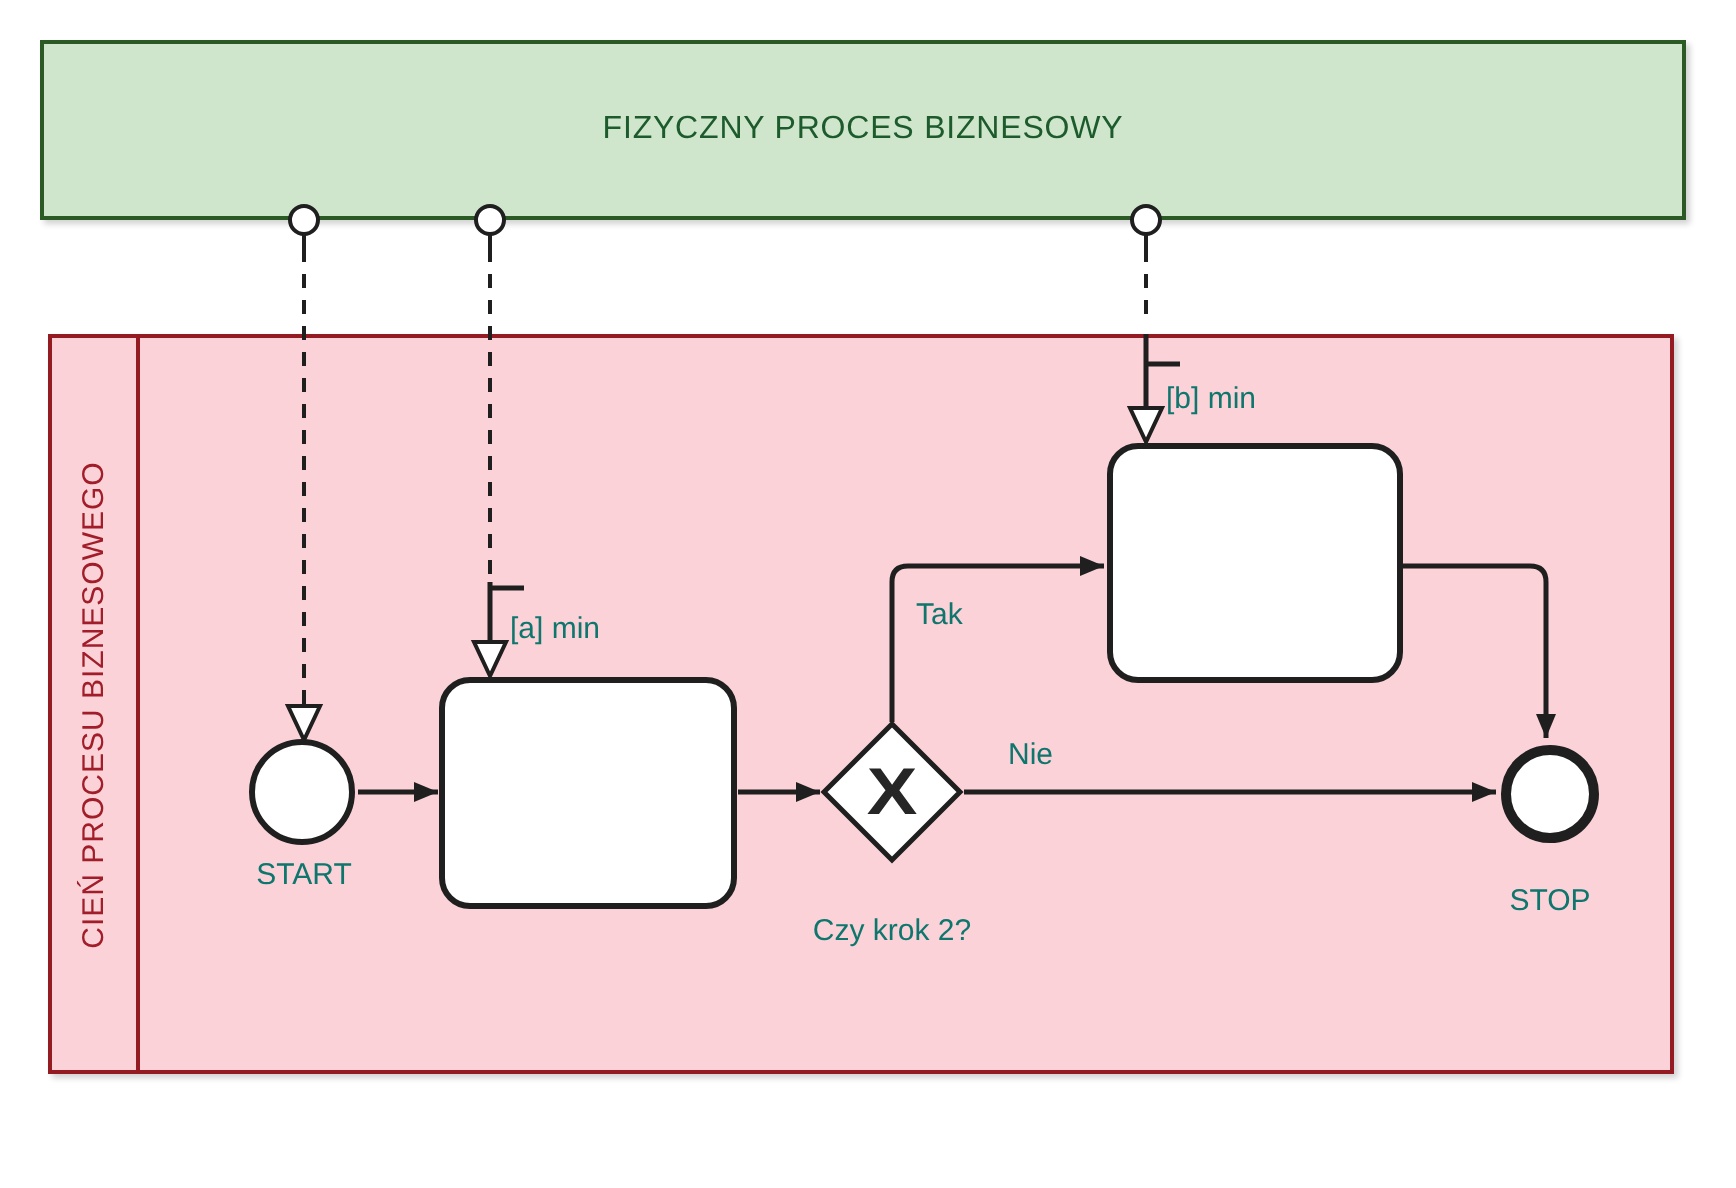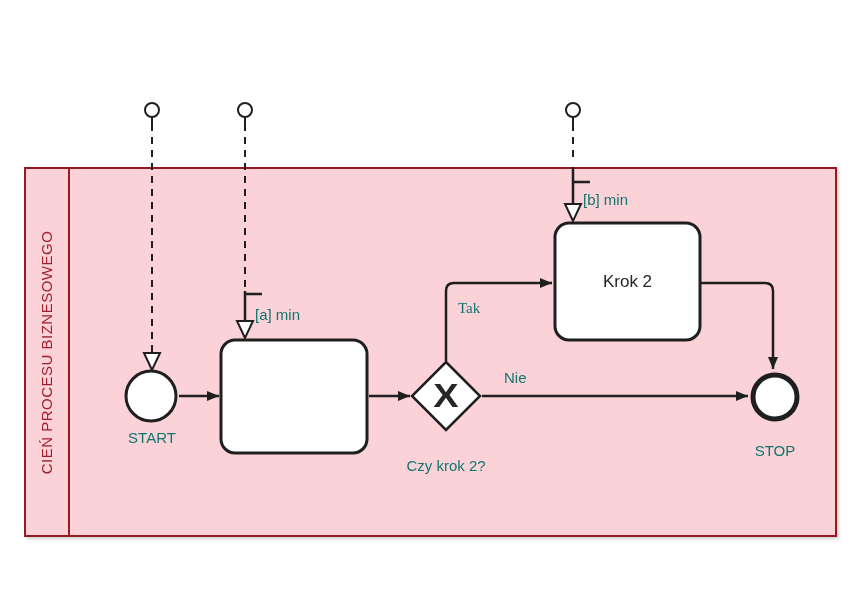--- a/index.html
+++ b/index.html
@@ -48,20 +48,23 @@
   .caption{
     position:absolute;left:0;top:548px;width:868px;text-align:center;
     font-family:"Liberation Serif", serif;font-size:22px;color:#1a1a1a;
   }
 </style>
 </head>
 <body>
 
 <div class="canvas">
 
+  <div class="pool-green">
+    <span class="pool-label">FIZYCZNY PROCES BIZNESOWY</span>
+  </div>
 
   <div class="pool-pink">
     <div class="lane-header">
       <span class="pool-label">CIEŃ PROCESU BIZNESOWEGO</span>
     </div>
   </div>
 
   <svg class="overlay" viewBox="0 0 868 594" xmlns="http://www.w3.org/2000/svg">
     <defs>
       <marker id="arr" markerUnits="userSpaceOnUse" markerWidth="14" markerHeight="12" refX="12" refY="5.5" orient="auto">
@@ -108,20 +111,19 @@
     <circle cx="151" cy="396" r="25" fill="#ffffff" stroke="#1f1f1f" stroke-width="3"></circle>
     <rect x="221" y="340" width="146" height="113" rx="14" fill="#ffffff" stroke="#1f1f1f" stroke-width="3"></rect>
     <polygon points="446,362 480,396 446,430 412,396" fill="#ffffff" stroke="#1f1f1f" stroke-width="2.5"></polygon>
     <rect x="555" y="223" width="145" height="117" rx="14" fill="#ffffff" stroke="#1f1f1f" stroke-width="3"></rect>
     <circle cx="775" cy="397" r="22" fill="#ffffff" stroke="#1f1f1f" stroke-width="5"></circle>
   </svg>
 
   <div class="lbl center" style="left:112px;top:430px;width:80px;">START</div>
   <div class="gateway-x">X</div>
   <div class="lbl center" style="left:390px;top:458px;width:112px;">Czy krok 2?</div>
-  <div class="lbl" style="left:458px;top:300px;font-family:Liberation Serif, serif;">Tak</div>
+  <div class="lbl" style="left:458px;top:300px;">Tak</div>
   <div class="lbl" style="left:504px;top:370px;">Nie</div>
-  <div class="task-label" style="left:555px;top:223px;width:145px;height:117px;">Krok 2</div>
   <div class="lbl center" style="left:735px;top:443px;width:80px;">STOP</div>
   <div class="lbl" style="left:255px;top:307px;">[a] min</div>
   <div class="lbl" style="left:583px;top:192px;">[b] min</div>
 
 </div>
 
 </body></html>

